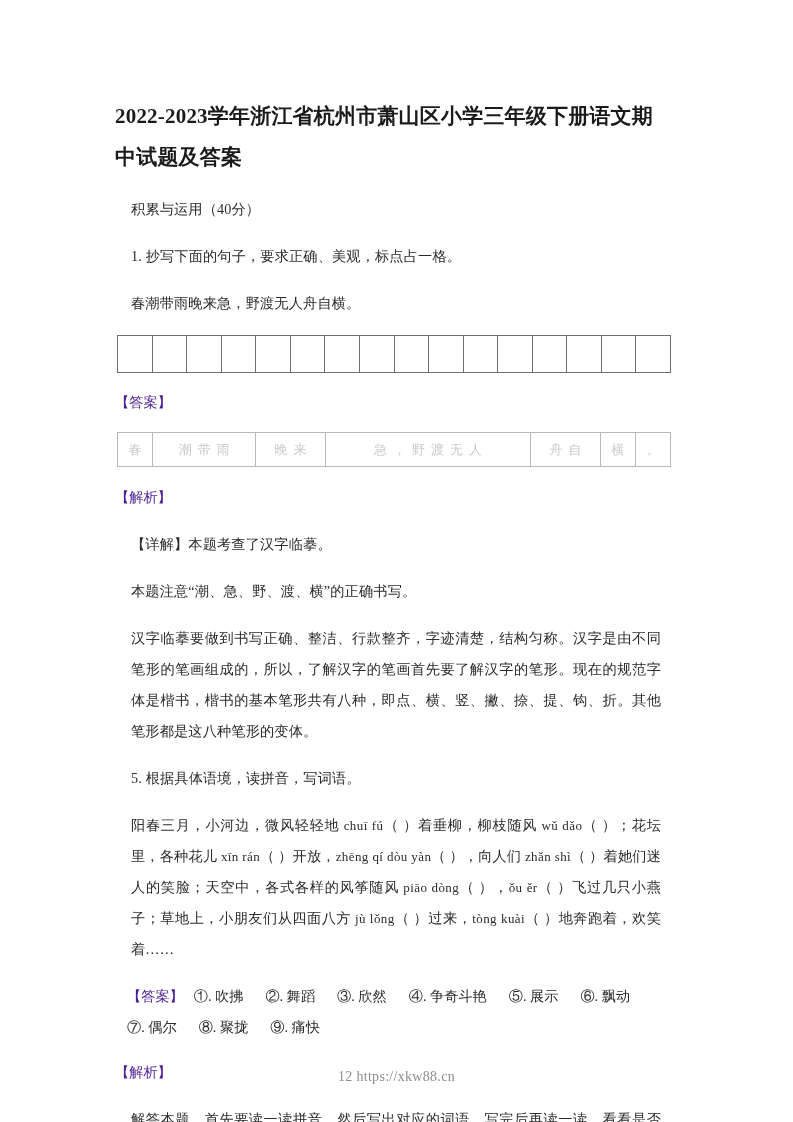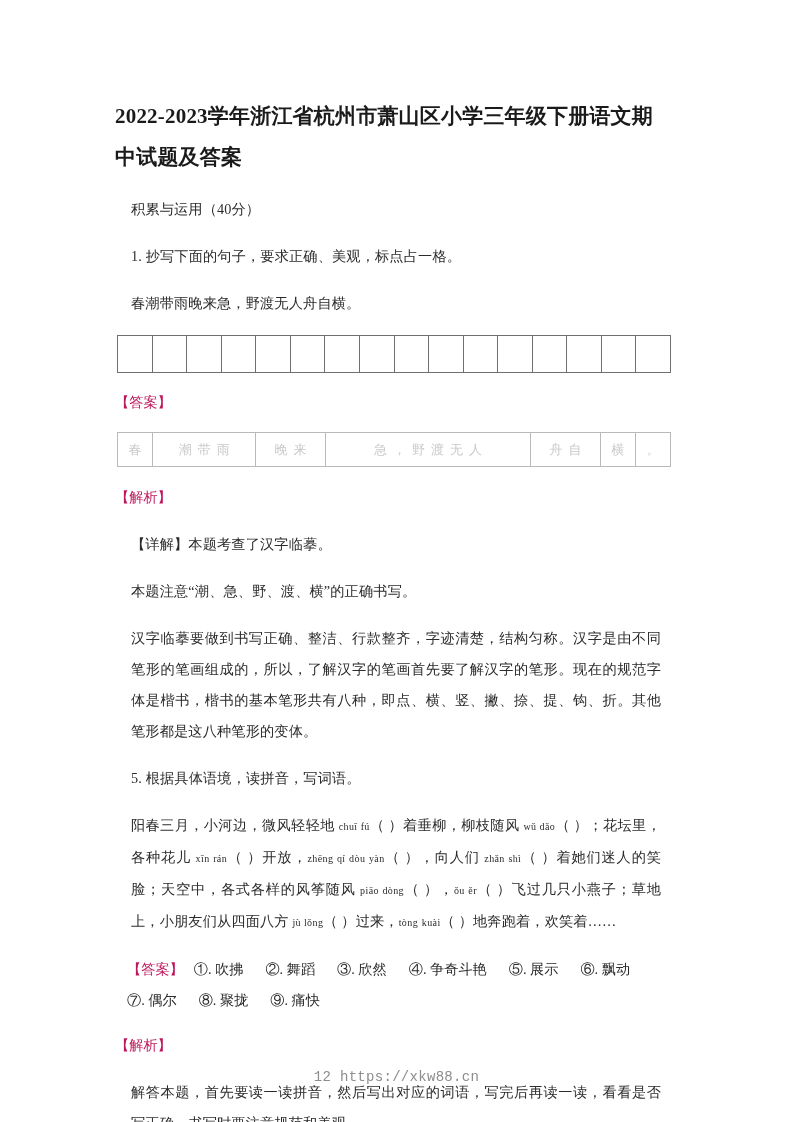--- a/index.html
+++ b/index.html
@@ -38,35 +38,35 @@
   }
   .para {
     font-size: 14.2px;
     line-height: 31px;
     margin: 16px;
     color: #2b2b2b;
     letter-spacing: 0.15px;
     text-align: justify;
   }
   .label-blue {
-    color: #be185d;
+    color: #4c1d95;
     font-size: 14.2px;
     line-height: 31px;
   }
   .ans-line {
     font-size: 14.2px;
     line-height: 31px;
     color: #2b2b2b;
     margin: 12px;
   }
   .ans-line .label-blue { margin-right: 10px; }
   .ans-item { display: inline-block; margin-right: 22px; white-space: nowrap; }
   .pinyin {
     font-family: "Liberation Serif", "DejaVu Serif", serif;
-    font-size: 10px;
+    font-size: 13px;
     letter-spacing: 0.4px;
   }
 
   
   table.tianzi {
     border-collapse: collapse;
     table-layout: fixed;
     width: 554px;
     margin: 9px 0 4px 2px;
   }
@@ -95,21 +95,21 @@
   }
 
   .footer {
     position: absolute;
     left: 0;
     top: 1069px;
     width: 793px;
     text-align: center;
     font-size: 14px;
     color: #8d8d8d;
-    font-family: Liberation Mono, monospace;
+    font-family: Liberation Serif, serif;
     letter-spacing: 0.3px;
   }
 </style>
 </head>
 <body>
 
 <div class="page">
   <div class="content">
 
     <h1 class="doc-title">2022-2023学年浙江省杭州市萧山区小学三年级下册语文期中试题及答案</h1>

